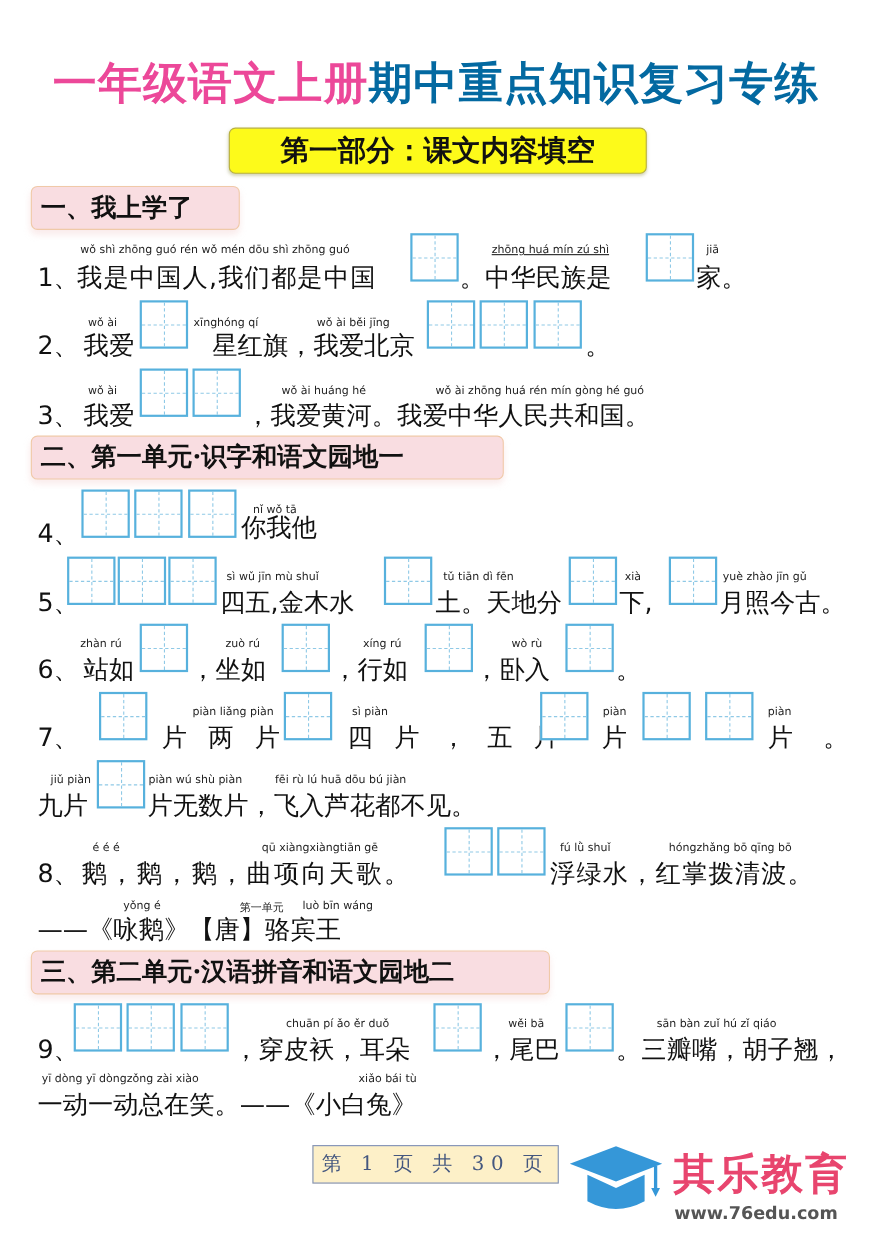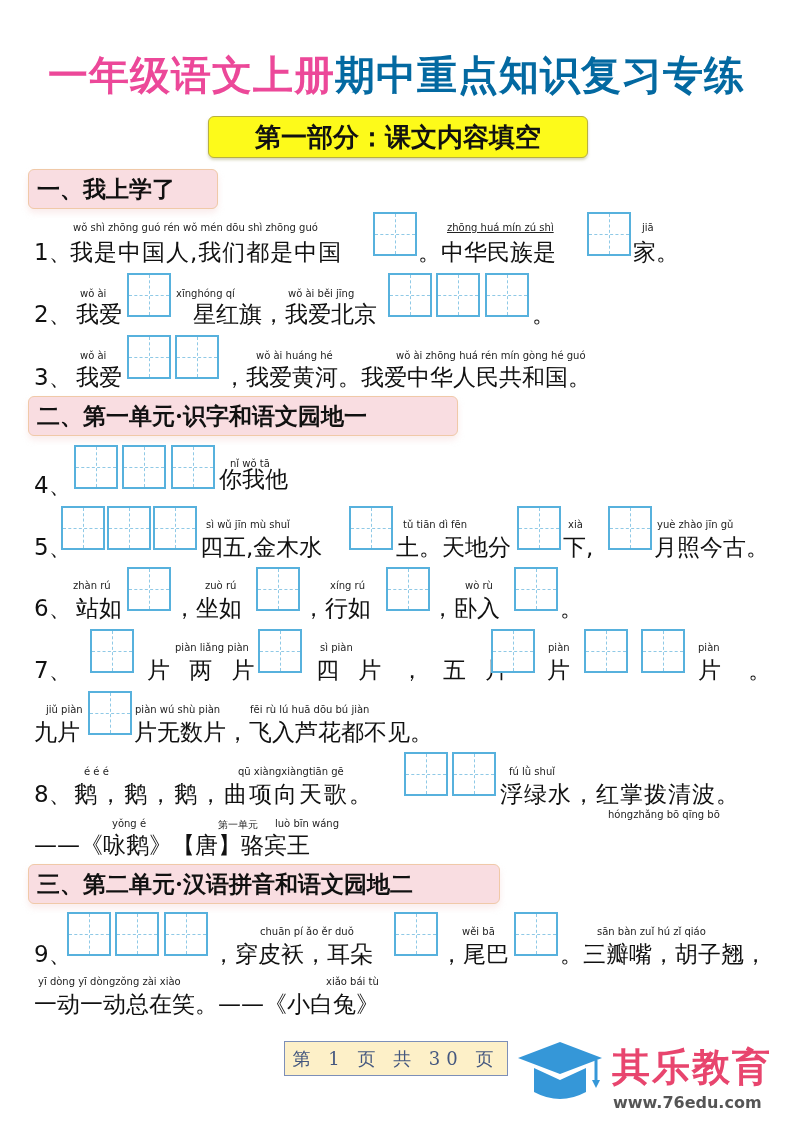--- a/index.html
+++ b/index.html
@@ -122,21 +122,21 @@
 <div class="py" style="left:250px;top:704px;">fēi  rù  lú  huā dōu  bú  jiàn</div>
 <div class="txt" style="left:134px;top:717px;">片无数片，飞入芦花都不见。</div>
 
 <div class="py" style="left:84px;top:766px;">é          é          é</div>
 <div class="py" style="left:238px;top:766px;">qū xiàngxiàngtiān gē</div>
 <div class="txt" style="left:34px;top:779px;">8、</div>
 <div class="txt" style="left:74px;top:779px;letter-spacing:2px;">鹅，鹅，鹅，曲项向天歌。</div>
 <div class="box" style="left:404px;top:752px;"></div>
 <div class="box" style="left:452px;top:752px;"></div>
 <div class="py" style="left:509px;top:766px;">fú   lǜ  shuǐ</div>
-<div class="py" style="left:608px;top:766px;margin-top:43px;">hóngzhǎng bō qīng bō</div>
+<div class="py" style="left:608px;top:766px;">hóngzhǎng bō qīng bō</div>
 <div class="txt" style="left:500px;top:779px;letter-spacing:1px;">浮绿水，红掌拨清波。</div>
 
 <div class="py" style="left:112px;top:818px;">yǒng  é</div>
 <div class="py" style="left:218px;top:818px;">第一单元</div>
 <div class="py" style="left:275px;top:818px;">luò bīn wáng</div>
 <div class="txt" style="left:34px;top:830px;">——《咏鹅》【唐】骆宾王</div>
 
 <div class="sec" style="top:864px;width:462px;">三、第二单元·汉语拼音和语文园地二</div>
 
 <div class="txt" style="left:34px;top:939px;">9、</div>

